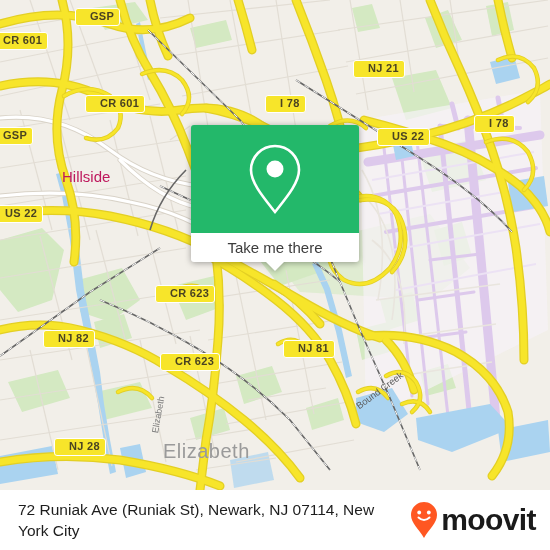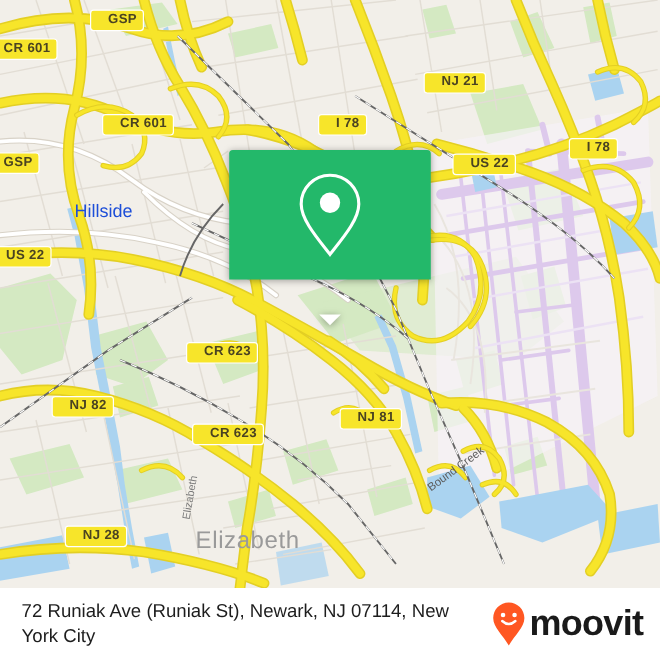--- a/index.html
+++ b/index.html
@@ -59,21 +59,21 @@
     font-family: "Liberation Sans", sans-serif;
     white-space: nowrap;
   }
   .place-major {
     font-size: 20px;
     color: #9a9a9a;
     letter-spacing: 0.5px;
   }
   .place-town {
     font-size: 15px;
-    color: #1d4ed8;
+    color: #be185d;
   }
   .street-label {
     position: absolute;
     font-size: 9px;
     color: #7a7a7a;
     font-family: "Liberation Sans", sans-serif;
     white-space: nowrap;
   }
 
   
@@ -448,20 +448,23 @@
     <div class="shield" style="left:10px; top:438px;margin-left:44px;">NJ 28</div>
 
 
     <div id="callout">
       <div id="callout-green">
         <svg width="62" height="74" viewBox="0 0 62 74">
           <path d="M31 4 C17.7 4 7 14.7 7 28 C7 41 20 56 31 70 C42 56 55 41 55 28 C55 14.7 44.3 4 31 4 Z" fill="none" stroke="#ffffff" stroke-width="2.6"></path>
           <circle cx="31" cy="27" r="8.5" fill="#ffffff"></circle>
         </svg>
       </div>
+      <div id="callout-button">
+        <span>Take me there</span>
+      </div>
       <div id="callout-tail"></div>
     </div>
   </div>
 
   <div id="footer">
     <div id="footer-address">72 Runiak Ave (Runiak St), Newark, NJ 07114, New York City</div>
     <div id="footer-logo">
       <svg width="30" height="38" viewBox="0 0 30 38">
         <path d="M15 1 C7.8 1 2 6.8 2 14 C2 22 10 28 15 37 C20 28 28 22 28 14 C28 6.8 22.2 1 15 1 Z" fill="#ff5722"></path>
         <circle cx="10.2" cy="11.5" r="1.9" fill="#ffffff"></circle>

